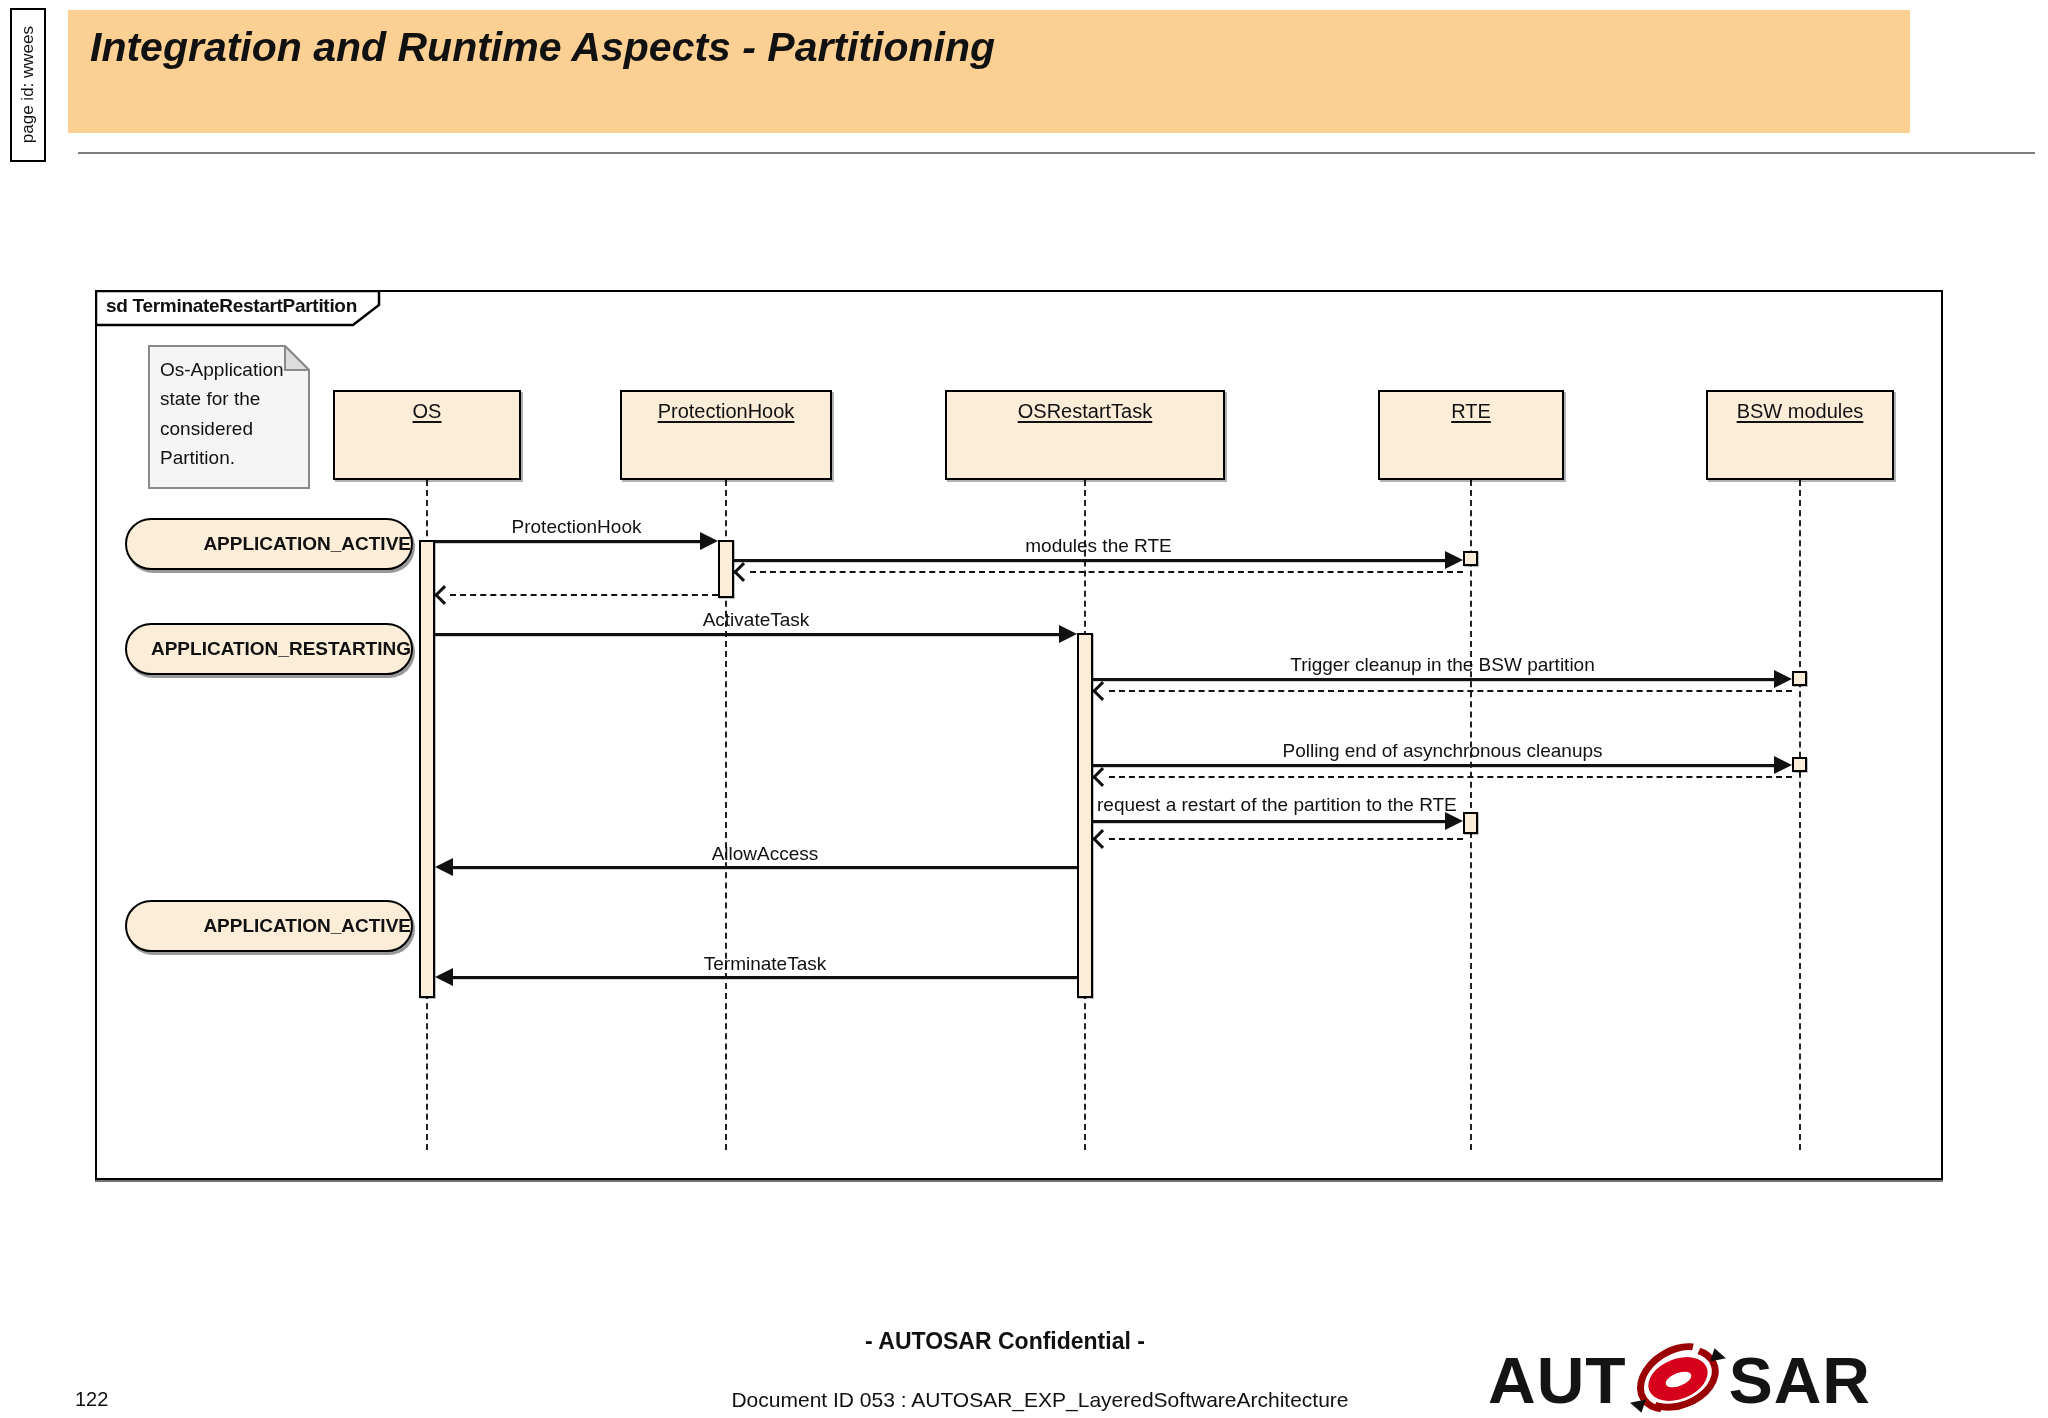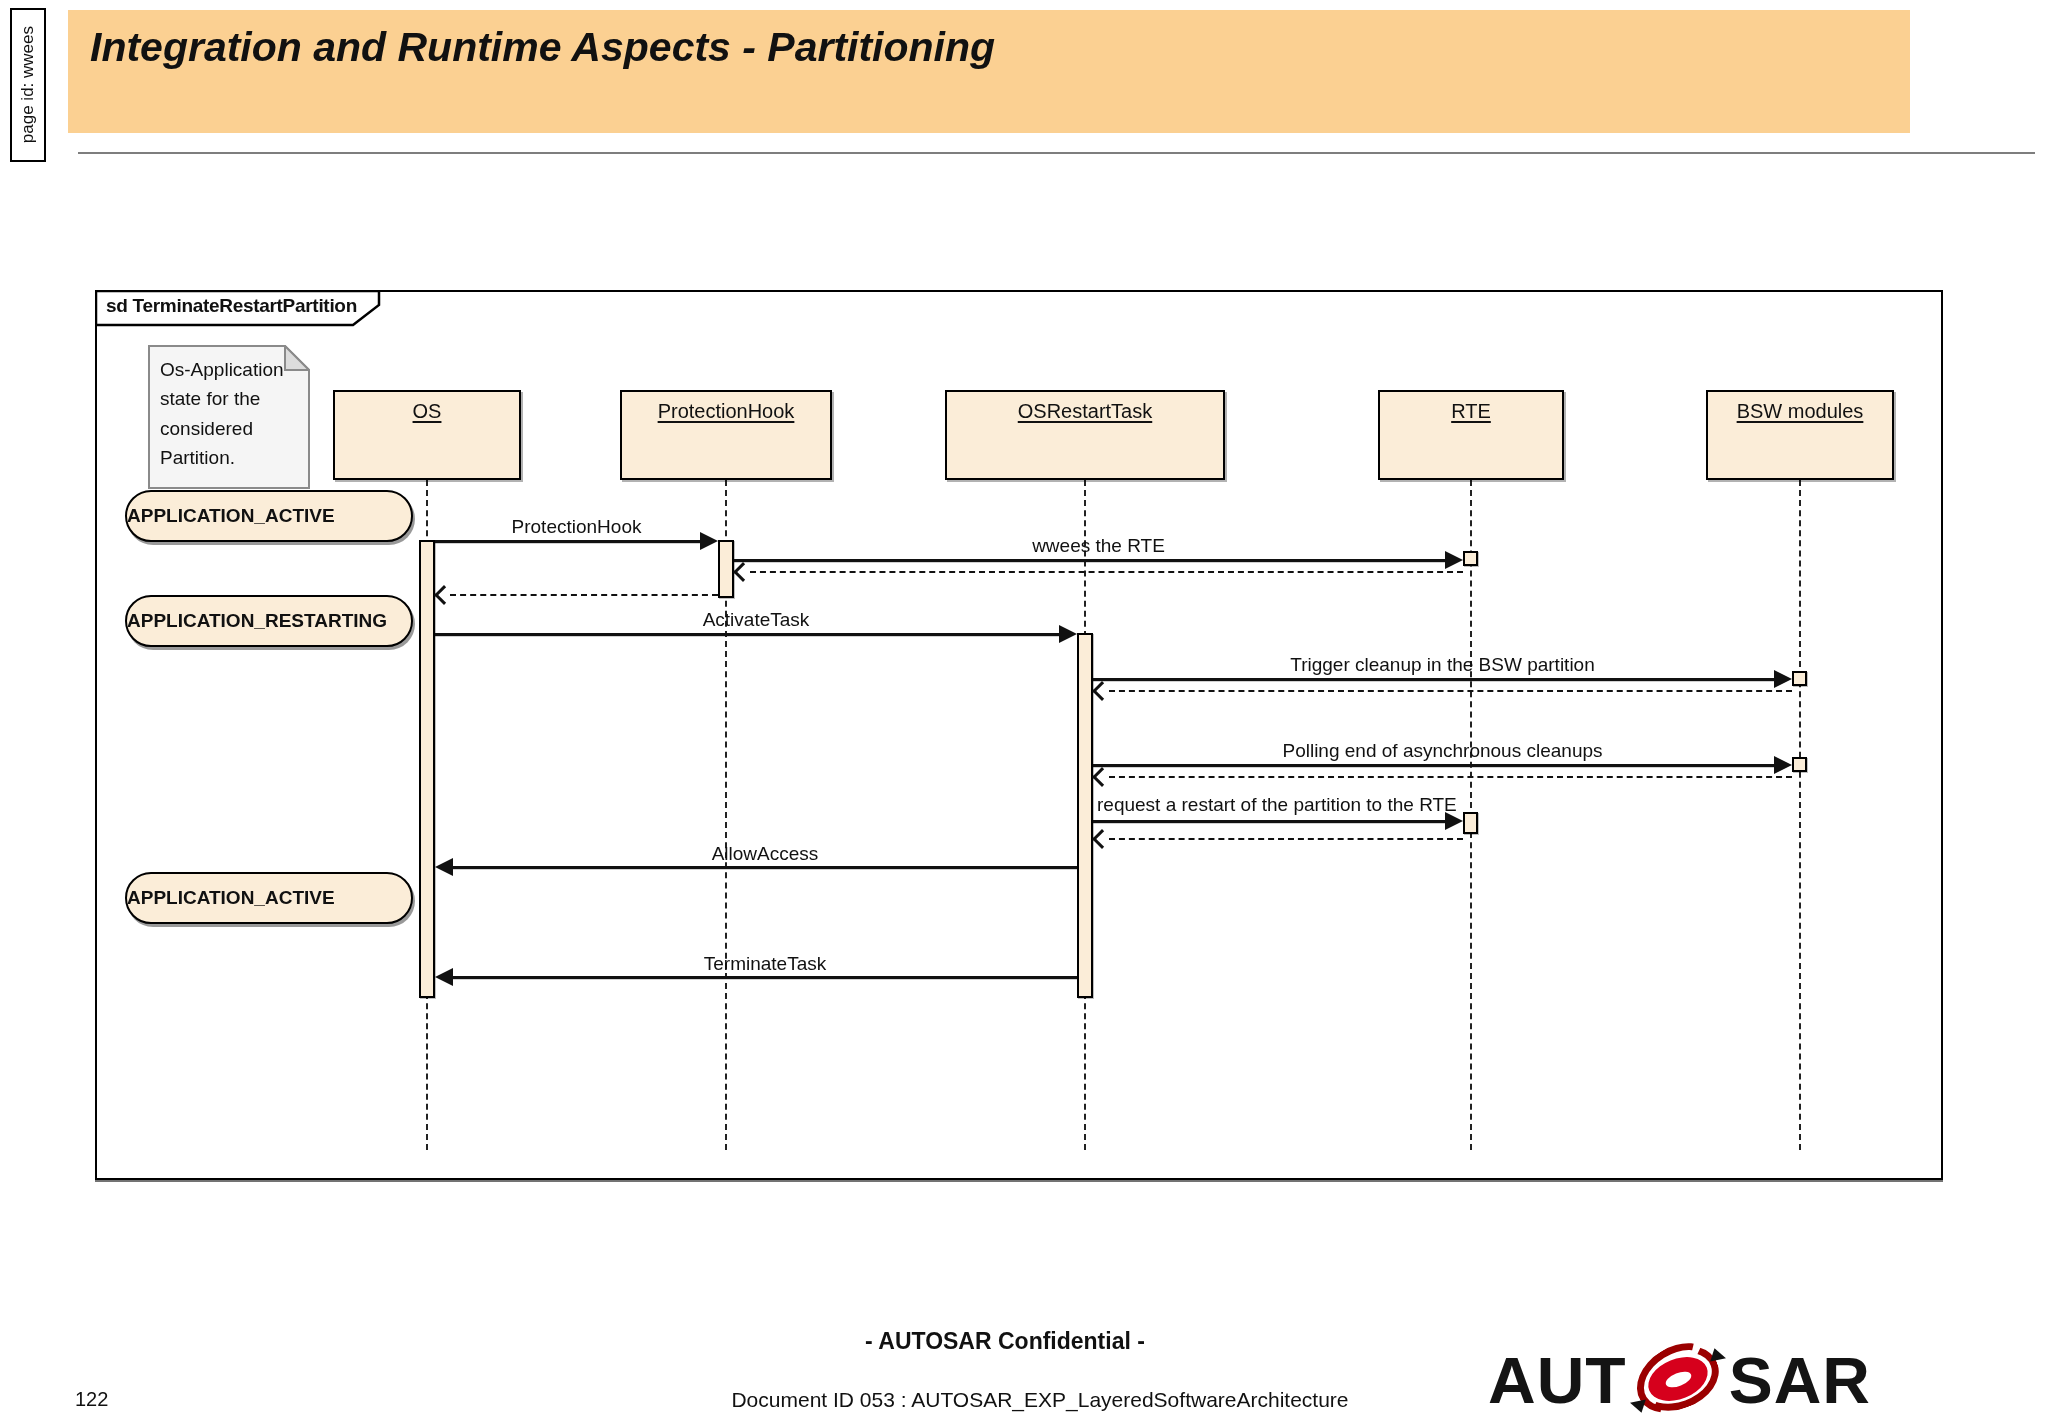--- a/index.html
+++ b/index.html
@@ -59,22 +59,22 @@
   }
   .head span{text-decoration:underline;text-underline-offset:3px;}
 
   
   .lifeline{top:480px;height:670px;width:0;border-left:2px dashed #222;z-index:1;}
 
   
   .bubble{
     left:125px;width:288px;height:52px;background:var(--shape);border:2px solid #000;
     border-radius:26px;box-shadow:2px 3px 0 rgba(0,0,0,.4);
-    display:flex;align-items:center;justify-content:flex-start;
-    font-size:19px;font-weight:bold;z-index:3;white-space:nowrap;
+    display:flex;align-items:center;justify-content:flex-end;
+    font-size:19px;font-weight:bold;z-index:3;white-space:nowrap;margin-top:28px;
   }
 
   
   .act{
     background:var(--shape);border:2px solid #000;z-index:3;
     box-shadow:1px 1px 0 rgba(0,0,0,.25);
   }
 
   
   .mlabel{font-size:19px;text-align:center;white-space:nowrap;z-index:5;}
@@ -166,21 +166,21 @@
 <div class="abs act" style="left:1077px;top:633px;width:16px;height:365px;"></div>
 <div class="abs act" style="left:1463px;top:551px;width:15px;height:15px;"></div>
 <div class="abs act" style="left:1463px;top:812px;width:15px;height:22px;"></div>
 <div class="abs act" style="left:1792px;top:671px;width:15px;height:15px;"></div>
 <div class="abs act" style="left:1792px;top:757px;width:15px;height:15px;"></div>
 
 <div class="abs mlabel" style="left:435px;top:516px;width:283px;">ProtectionHook</div>
 <div class="abs line" style="left:435px;top:540px;width:265px;"></div>
 <div class="abs arr-r" style="left:700px;top:532px;"></div>
 
-<div class="abs mlabel" style="left:734px;top:535px;width:729px;">wwees the RTE</div>
+<div class="abs mlabel" style="left:734px;top:535px;width:729px;">modules the RTE</div>
 <div class="abs line" style="left:734px;top:559px;width:711px;"></div>
 <div class="abs arr-r" style="left:1445px;top:551px;"></div>
 
 <div class="abs dline" style="left:750px;top:571px;width:713px;"></div>
 <div class="abs chev-l" style="left:736px;top:565px;"></div>
 
 <div class="abs dline" style="left:450px;top:594px;width:268px;"></div>
 <div class="abs chev-l" style="left:437px;top:588px;"></div>
 
 <div class="abs mlabel" style="left:435px;top:609px;width:642px;">ActivateTask</div>

